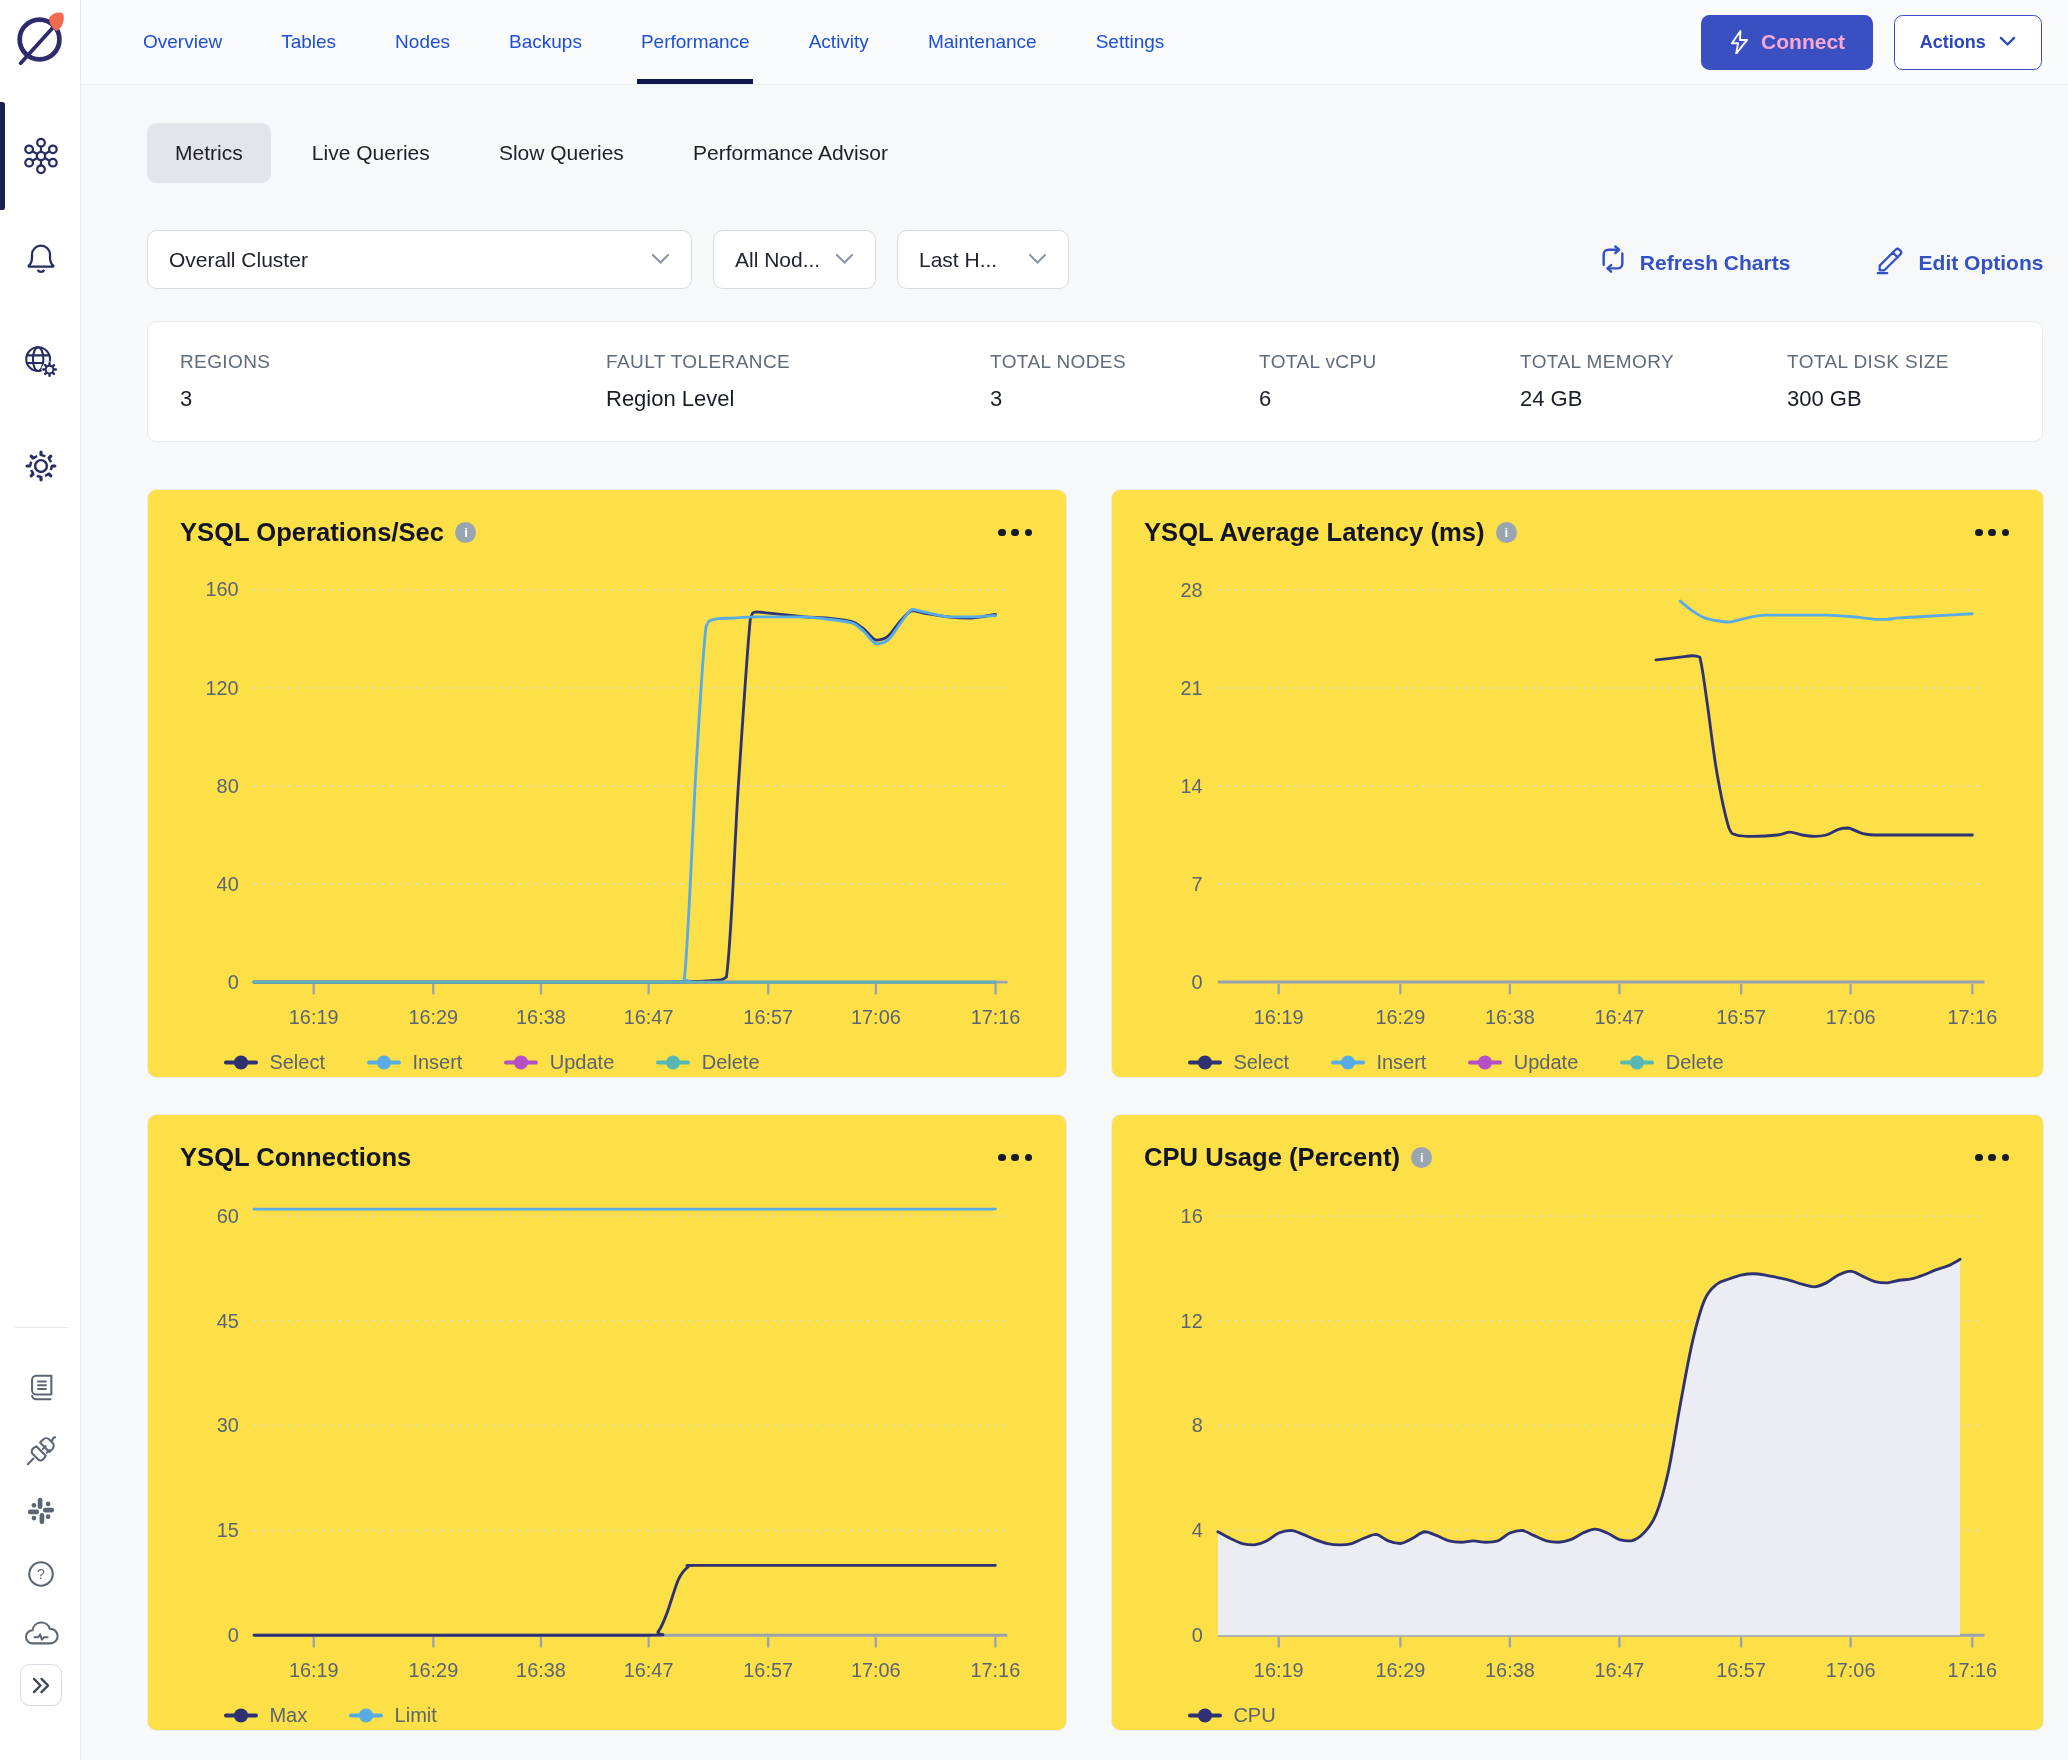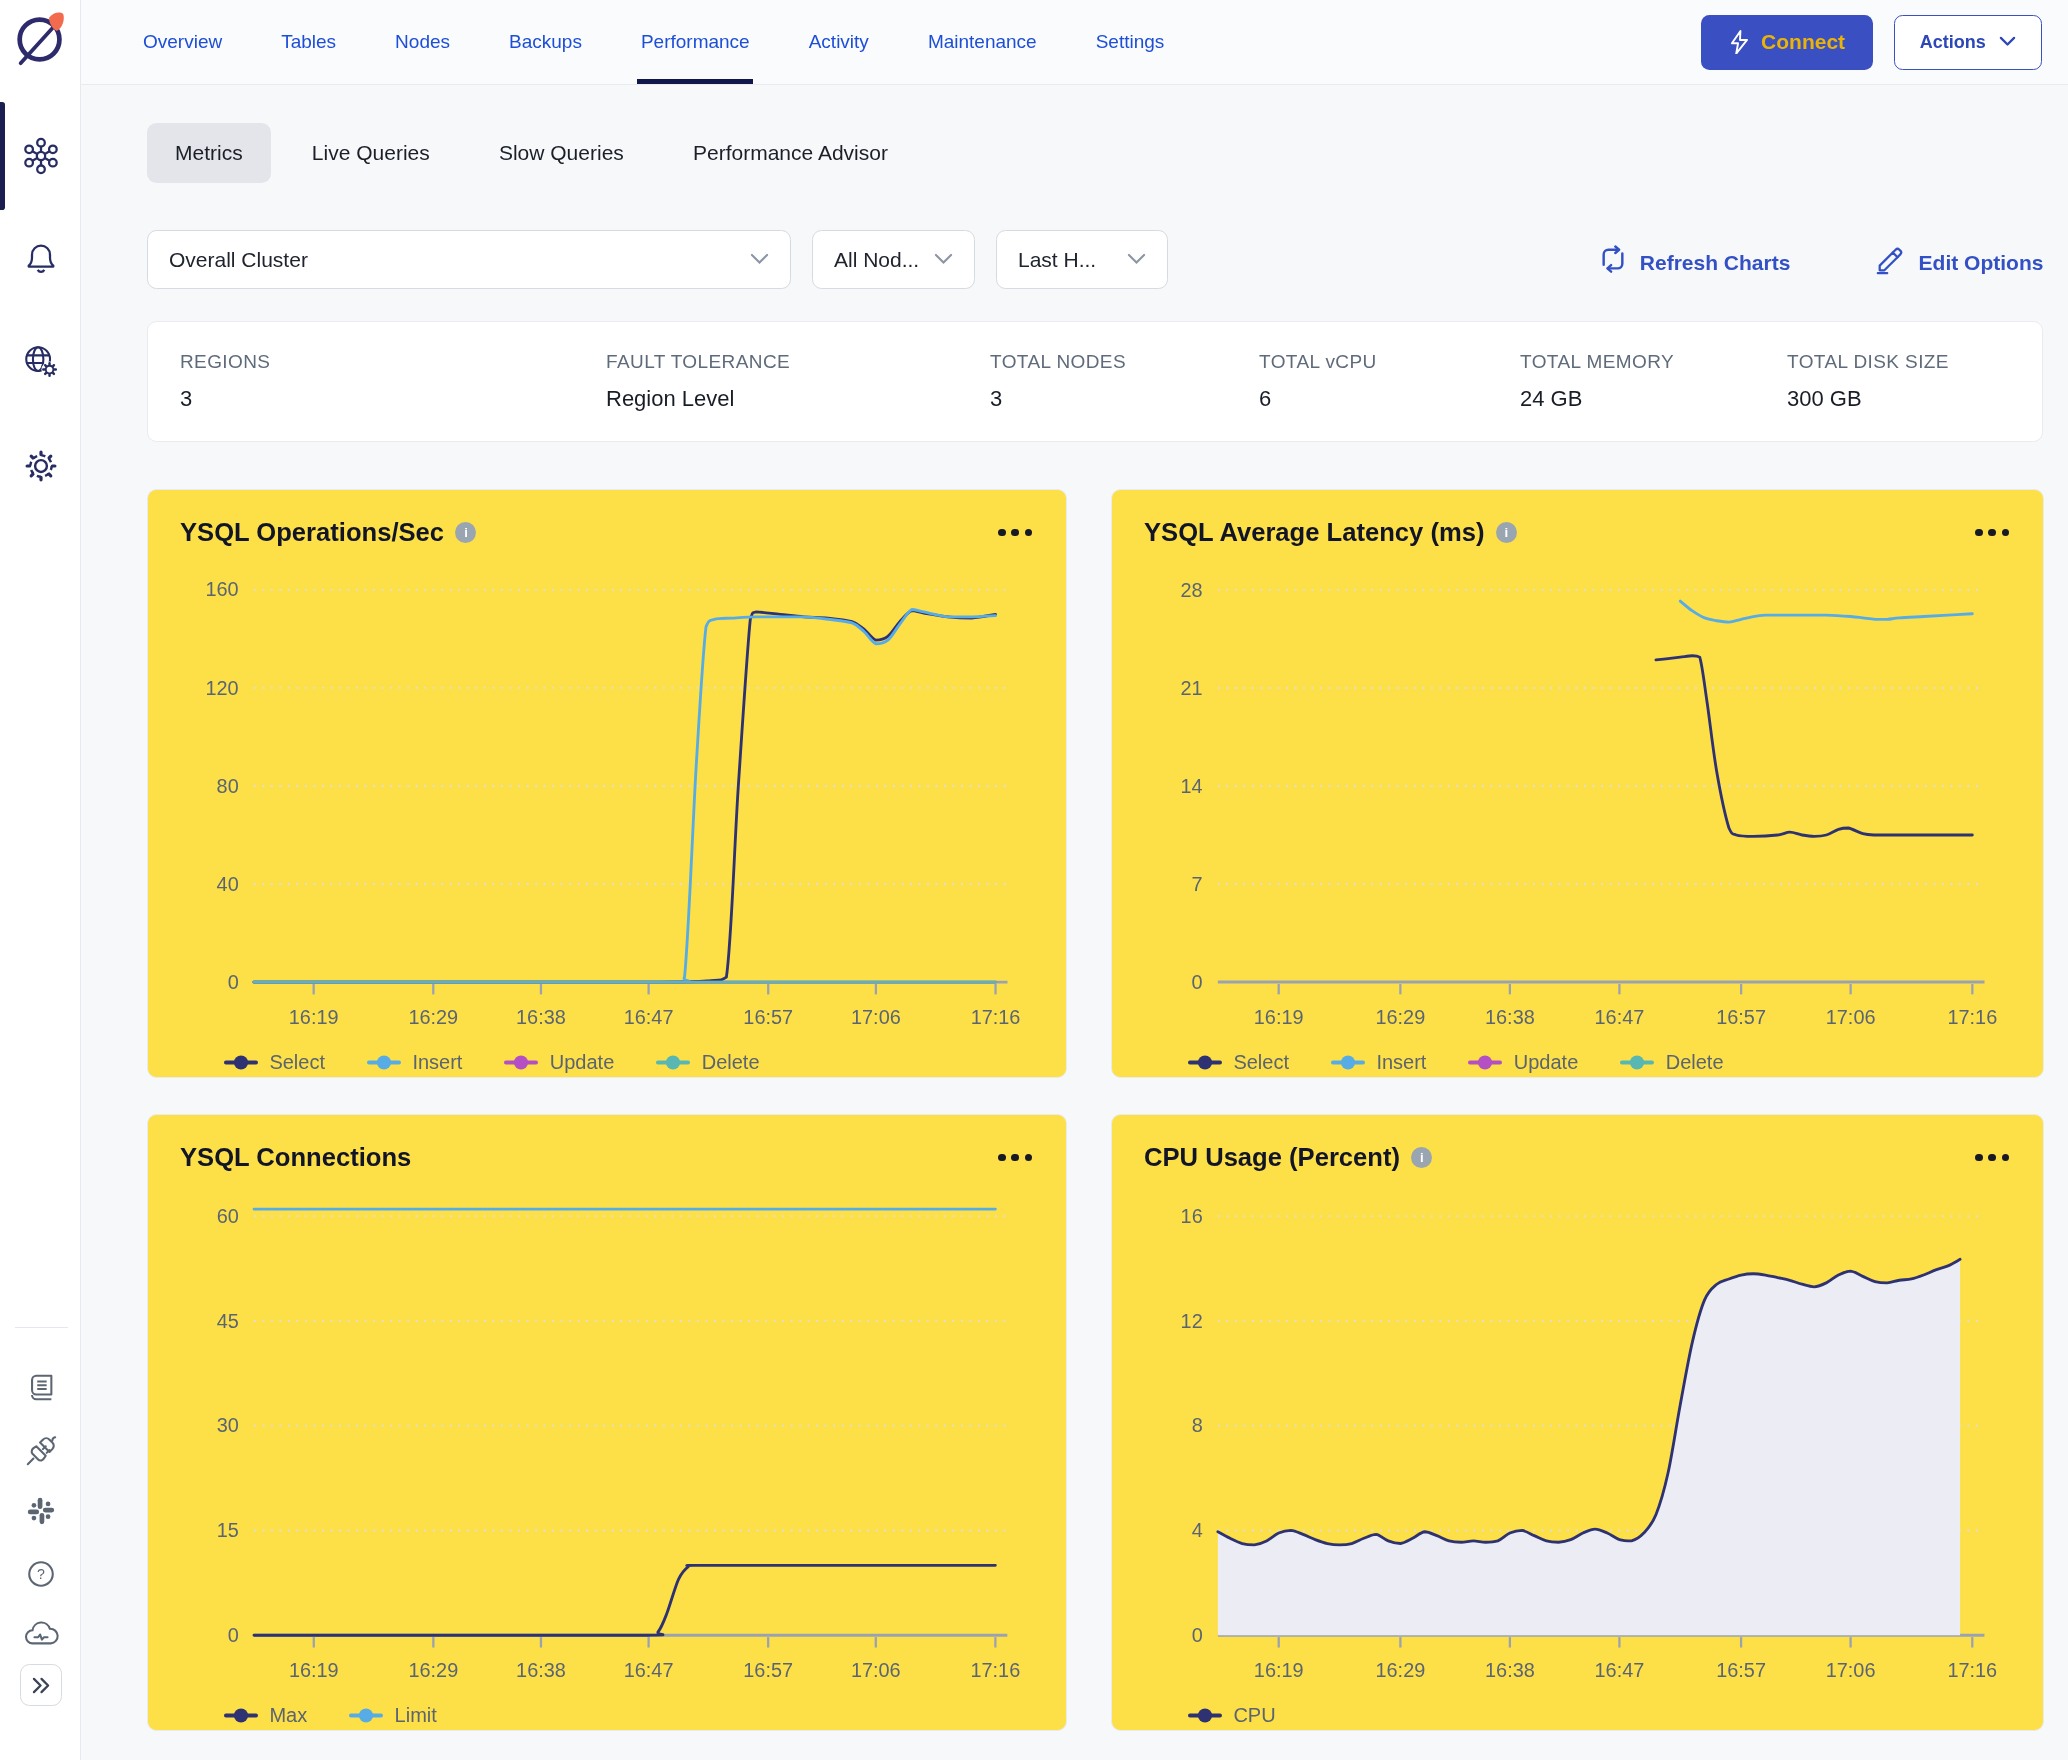--- a/index.html
+++ b/index.html
@@ -18,32 +18,32 @@
 
   
   .main { position:absolute; left:81px; top:0; width:1987px; height:1760px; }
 
   .topbar { height:85px; display:flex; align-items:center; padding-left:62px; padding-right:26.5px; border-bottom:0.9px solid #E9EBEF; position:relative; background:#FAFBFC; }
   .tabs { display:flex; gap:59px; height:100%; align-items:center; }
   .tab { font-size:19px; color:#1d4ed8; height:100%; display:flex; align-items:center; position:relative; cursor:pointer; white-space:nowrap; }
   .tab.active { font-weight:500; }
   .tab.active::after { content:""; position:absolute; left:-3.8px; right:-3.8px; bottom:0; height:4.7px; background:#10174D; }
   .topbar-actions { margin-left:auto; display:flex; gap:21px; align-items:center; }
-  .btn-connect { display:flex; align-items:center; gap:11.4px; background:#3A50C2; color:#eab308; font-size:21px; font-weight:700; border:none; border-radius:8.5px; padding:0 28px; height:55px; cursor:pointer; }
+  .btn-connect { display:flex; align-items:center; gap:11.4px; background:#3A50C2; color:#f9a8d4; font-size:21px; font-weight:700; border:none; border-radius:8.5px; padding:0 28px; height:55px; cursor:pointer; }
   .btn-actions { display:flex; align-items:center; gap:13.2px; background:#fff; color:#2B47B8; font-size:18px; font-weight:700; border:1.9px solid #3A50C2; border-radius:8.5px; padding:0 24.6px; height:55px; cursor:pointer; }
 
   .content { padding:0 24.6px 0 66px; }
 
   .subtabs { margin-top:38px; display:flex; align-items:center; gap:13.2px; }
   .subtab { font-size:21px; color:#1B1F28; padding:18px 28px; border-radius:9.5px; cursor:pointer; white-space:nowrap; }
   .subtab.active { background:#E3E5EA; }
 
   .controls { margin-top:47px; display:flex; align-items:center; }
   .select { display:flex; align-items:center; justify-content:space-between; background:#fff; border:0.9px solid #D6DBE1; border-radius:9.5px; height:59px; padding:0 21px; font-size:21px; color:#20242E; cursor:pointer; }
-  .sel-cluster { width:644px; margin-right:21px; }
+  .sel-cluster { width:545px; margin-right:21px; }
   .sel-nodes { width:163px; margin-right:21px; }
   .sel-time { width:172px; }
   .links { margin-left:auto; display:flex; align-items:center; gap:85px; }
   .link { display:flex; align-items:flex-end; gap:13.2px; color:#3350C4; font-size:21px; font-weight:700; cursor:pointer; white-space:nowrap; }
 
   .stats-card { margin-top:32px; background:#fff; border:0.9px solid #E9EBEF; border-radius:9.5px; height:121px; display:flex; align-items:center; padding-left:32px; }
   .stat { display:flex; flex-direction:column; gap:13.2px; }
   .stat-label { font-size:19px; letter-spacing:0.4px; color:#5F6B7A; }
   .stat-value { font-size:22px; color:#191D27; }
   .st-0{width:426px;} .st-1{width:384px;} .st-2{width:269px;} .st-3{width:261px;} .st-4{width:267px;} .st-5{flex:1;}

